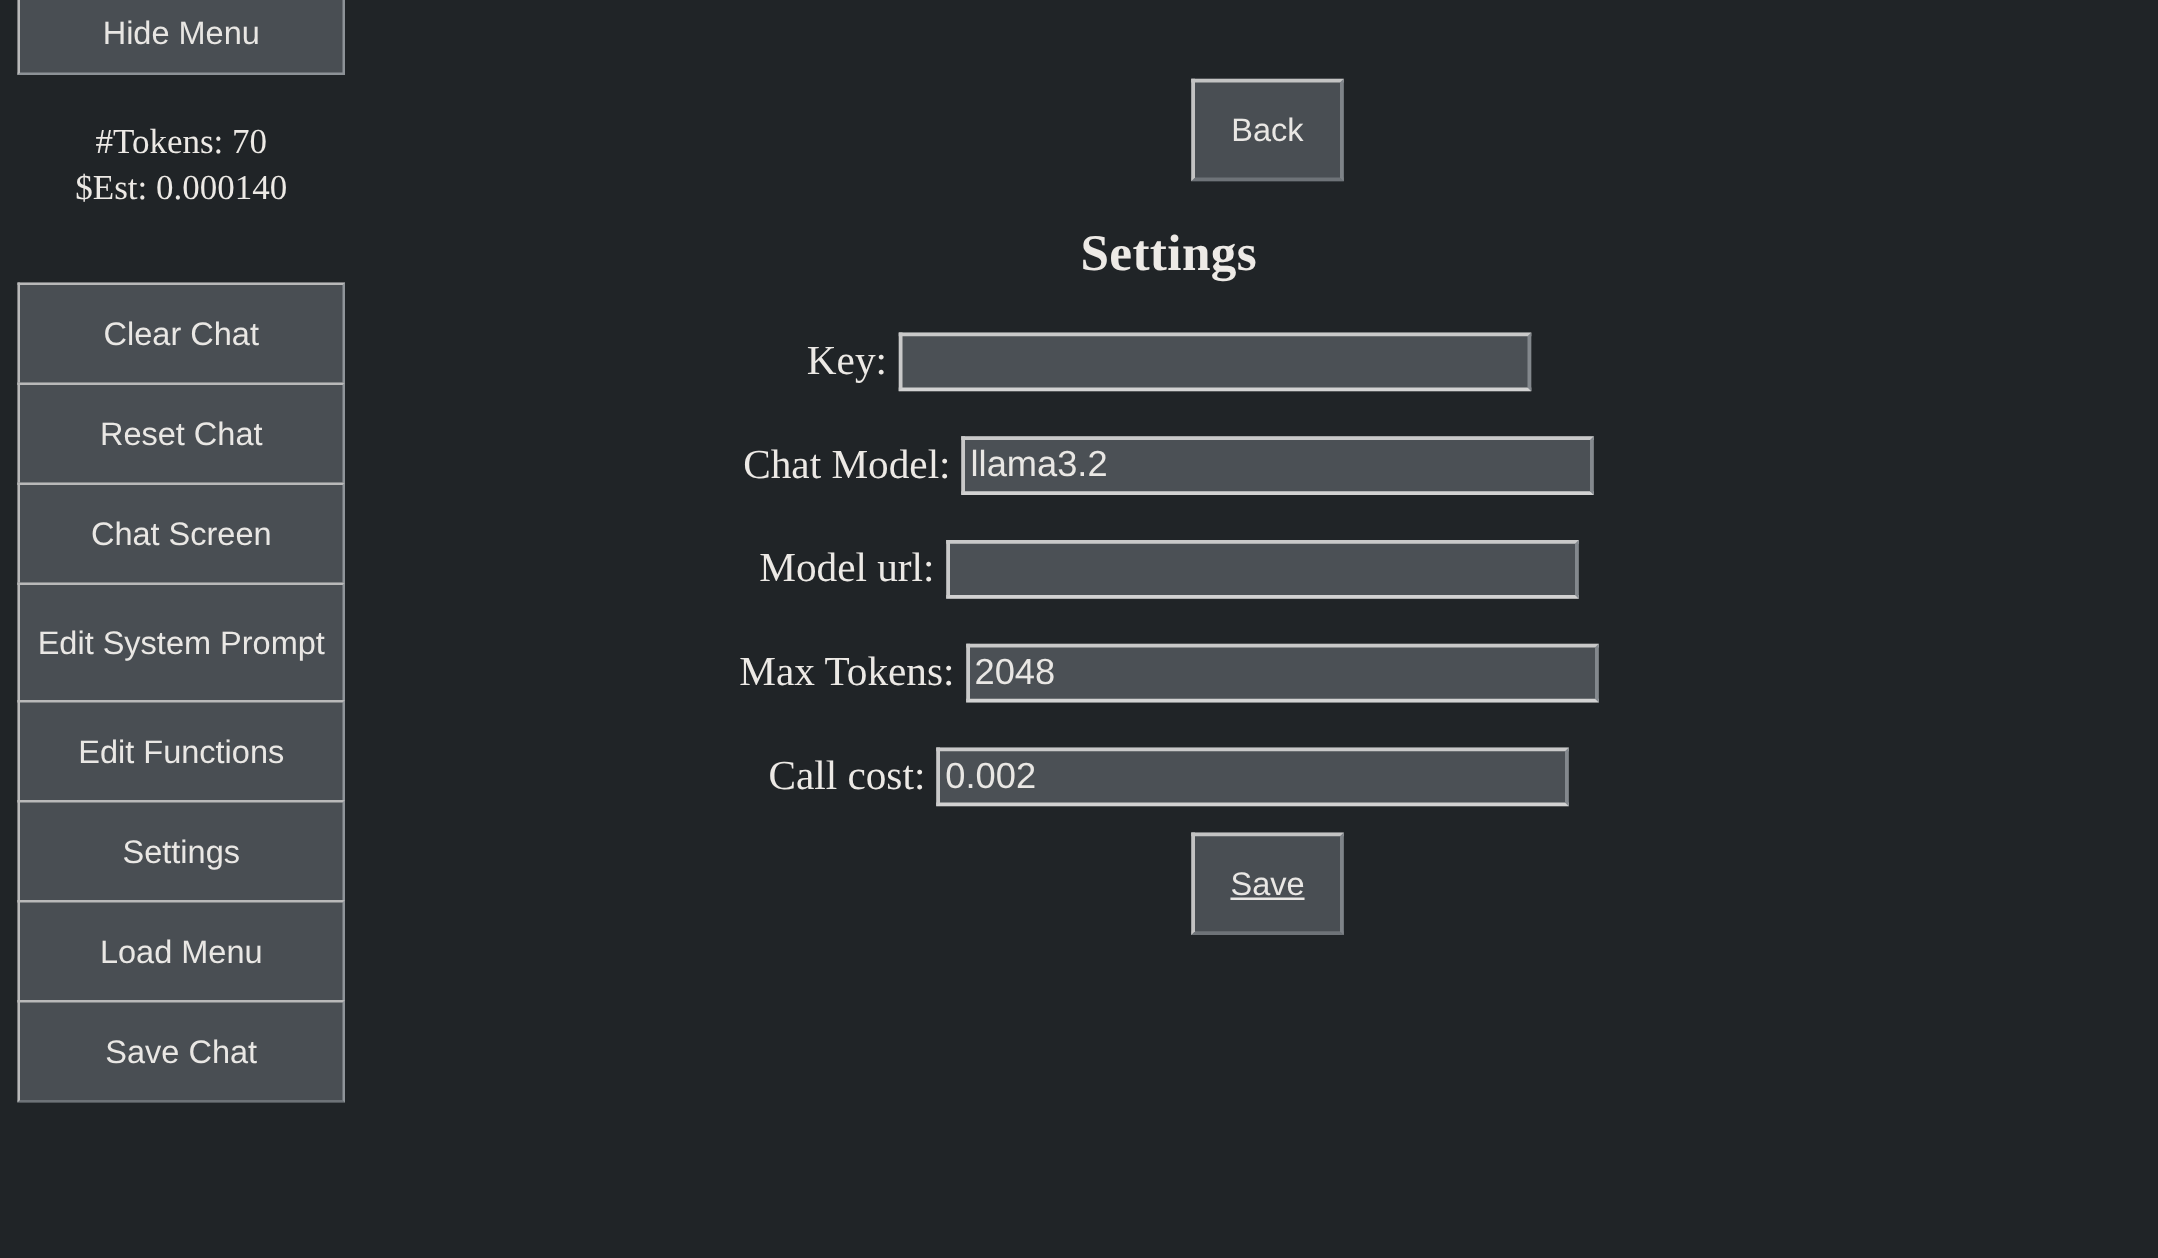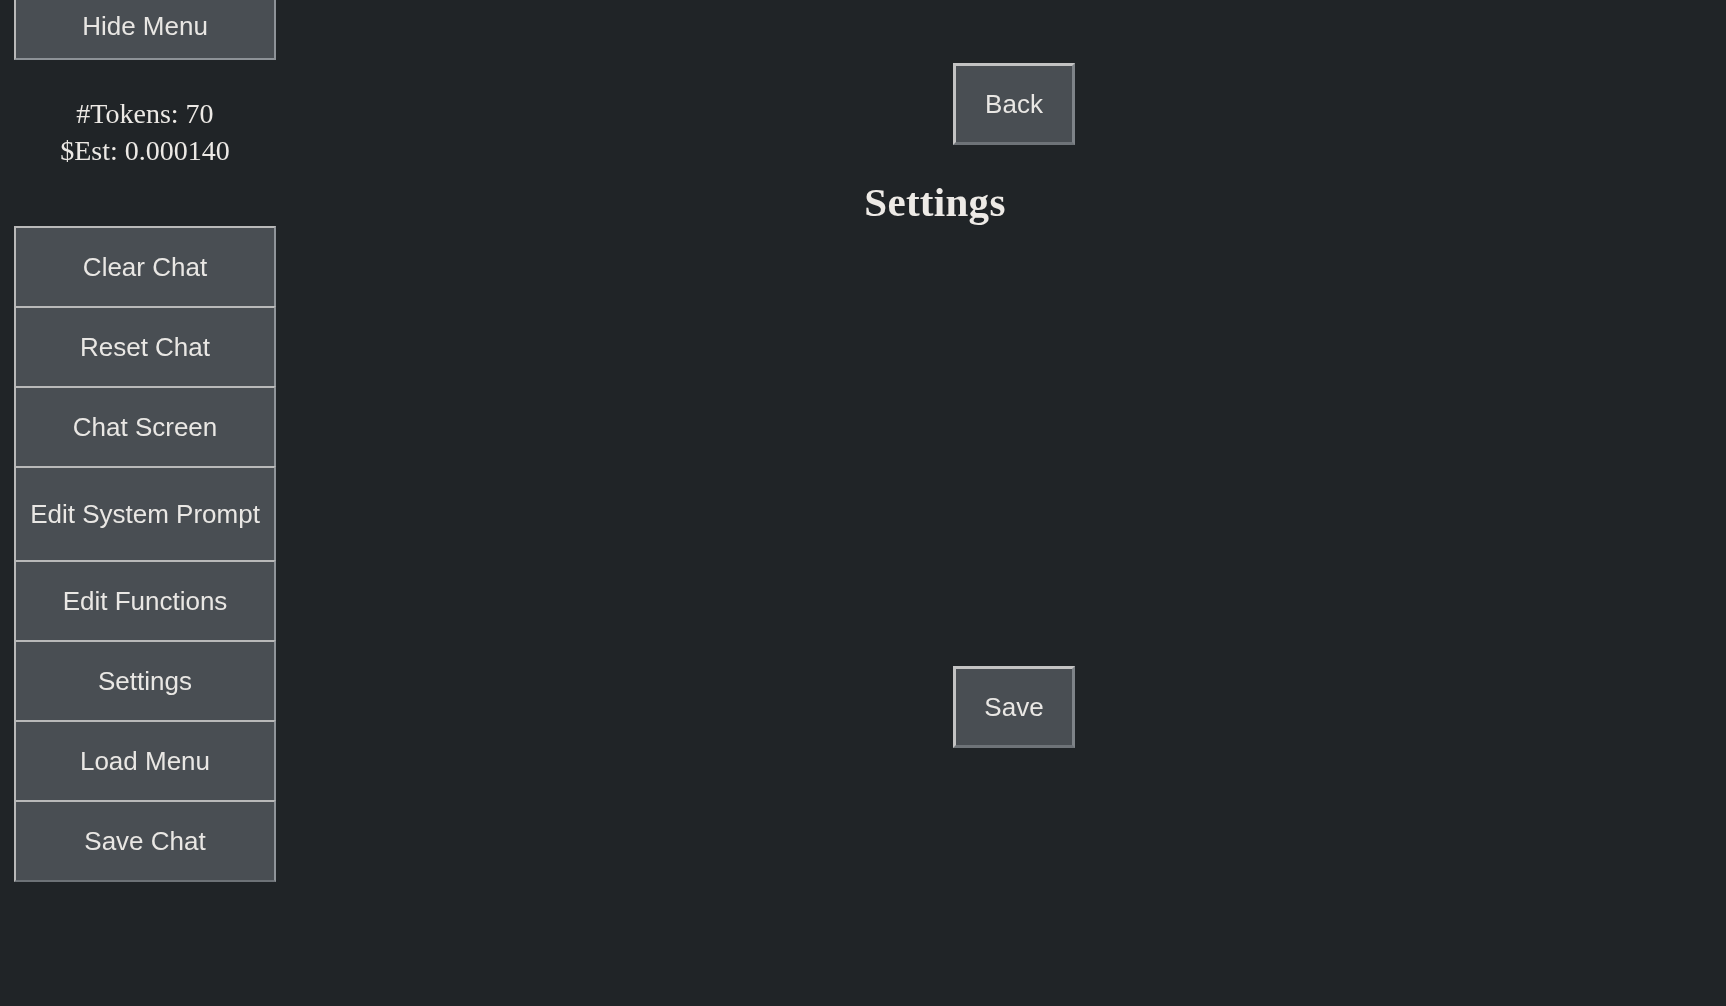--- a/index.html
+++ b/index.html
@@ -186,20 +186,21 @@
     border-right-color: #7e8388;
     border-bottom-color: #6e7378;
     color: #e9e7e4;
     font-family: "Liberation Sans", sans-serif;
     font-size: 26px;
     display: flex;
     align-items: center;
     justify-content: center;
     padding: 16px;
     cursor: pointer;
+    text-decoration: underline;
   }
 </style>
 </head>
 <body>
 
 <div id="sidebar">
 
   <button class="hide-menu-btn">
     <span>Hide Menu</span>
   </button>
@@ -239,18 +240,46 @@
 </div>
 
 <div id="main">
 
   <button class="back-btn">
     <span>Back</span>
   </button>
 
   <div class="page-title">Settings</div>
 
+  <div class="form-rows">
+
+    <div class="form-row">
+      <span class="form-label">Key:</span>
+      <input class="form-input w-key" type="text" value="" style="">
+    </div>
+
+    <div class="form-row">
+      <span class="form-label">Chat Model:</span>
+      <input class="form-input w-chatmodel" type="text" value="llama3.2" style="">
+    </div>
+
+    <div class="form-row">
+      <span class="form-label">Model url:</span>
+      <input class="form-input w-modelurl" type="text" value="" style="">
+    </div>
+
+    <div class="form-row">
+      <span class="form-label">Max Tokens:</span>
+      <input class="form-input w-maxtokens" type="text" value="2048" style="">
+    </div>
+
+    <div class="form-row">
+      <span class="form-label">Call cost:</span>
+      <input class="form-input w-callcost" type="text" value="0.002" style="">
+    </div>
+
+  </div>
 
   <button class="save-btn">
     <span>Save</span>
   </button>
 
 </div>
 
 </body></html>

